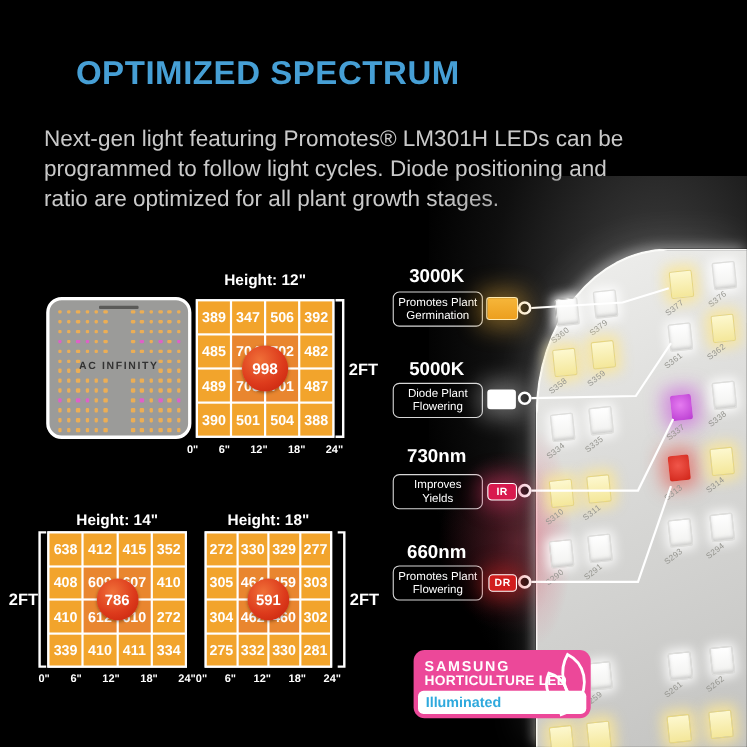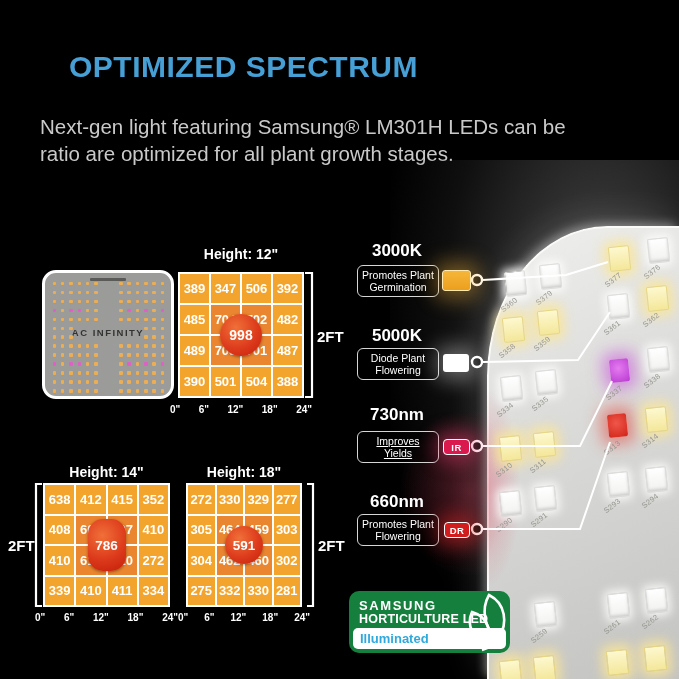--- a/index.html
+++ b/index.html
@@ -72,37 +72,38 @@
         background:linear-gradient(#f6b63a,#ec9f1e);box-shadow:0 0 20px 8px rgba(250,185,60,.4);}
   .swatch.white{left:443px;top:354px;width:26px;height:18px;background:#fff;
         box-shadow:0 0 20px 8px rgba(255,255,255,.35);}
   .swatch.ir,.swatch.dr{display:flex;align-items:center;justify-content:center;color:#fff;
         font-size:9.5px;font-weight:bold;border:1.5px solid #fff;border-radius:4px;letter-spacing:.5px;}
   .swatch.ir{left:443px;top:439px;width:25px;height:14px;background:#d81a4e;
         box-shadow:0 0 18px 8px rgba(235,60,110,.45);}
   .swatch.dr{left:444px;top:522px;width:24px;height:14px;background:#d11d1d;
         box-shadow:0 0 18px 8px rgba(230,40,40,.45);}
   
-  .badge{position:absolute;left:349px;top:591px;width:161px;height:62px;background:#15803d;
+  .badge{position:absolute;left:376px;top:591px;width:161px;height:62px;background:#ec4899;
          border-radius:10px;z-index:8;box-sizing:border-box;overflow:hidden;}
   .badge-l1{position:absolute;left:10px;top:7px;color:#fff;font-size:13px;font-weight:bold;letter-spacing:1.6px;}
   .badge-l2{position:absolute;left:10px;top:21px;color:#fff;font-size:12.5px;font-weight:bold;letter-spacing:.2px;}
   .badge-strip{position:absolute;left:4px;right:4px;bottom:4px;height:21px;background:#fff;
                border-radius:5px;display:flex;align-items:center;}
   .badge-strip span{margin-left:7px;color:#2fa9dd;font-size:13px;font-weight:600;}
   .badge-leaf{position:absolute;right:2px;top:1px;}
 </style>
 </head>
 <body>
 
 <div class="stage">
 
   <div class="title">OPTIMIZED SPECTRUM</div>
   <div class="desc">
-      <div>Next-gen light featuring Samsung® LM301H LEDs can be</div>
+      <div>Next-gen light featuring Promotes® LM301H LEDs can be</div>
+      <div>programmed to follow light cycles. Diode positioning and</div>
       <div>ratio are optimized for all plant growth stages.</div>
     </div>
 
   <div class="board">
     <div class="board-toptext"></div>
     <div class="board-brand">AC INFINITY</div>
   <div class="dot" style="left: 6%; top: 7%;"></div>
       <div class="dot" style="left: 12.6%; top: 7%;"></div>
       <div class="dot" style="left: 19.2%; top: 7%;"></div>
       <div class="dot" style="left: 25.8%; top: 7%;"></div>
@@ -292,21 +293,21 @@
         <div class="cell">410</div>
         <div class="cell">410</div>
         <div class="cell inner">612</div>
         <div class="cell inner">610</div>
         <div class="cell">272</div>
         <div class="cell">339</div>
         <div class="cell">410</div>
         <div class="cell">411</div>
         <div class="cell">334</div>
       </div>
-    <div class="gcircle" style="width:38px;height:52px;font-size:13.5px;border-radius:15px;">786</div>
+    <div class="gcircle" style="width:38px;height:38px;font-size:13.5px;">786</div>
   </div>
   <div class="ticks" style="left:35px;top:612px;width:143px;">
       <span>0"</span>
       <span>6"</span>
       <span>12"</span>
       <span>18"</span>
       <span>24"</span>
     </div>
   <div class="sidelabel" style="left:8px;top:537px;">2FT</div>
 
@@ -421,21 +422,21 @@
   <div class="swatch amber"></div>
 
   <div class="spec-name" style="left:356px;top:326px;">5000K</div>
   <div class="spec-box" style="top:348px;">
     <span>Diode Plant</span>
     <span>Flowering</span>
   </div>
   <div class="swatch white"></div>
 
   <div class="spec-name" style="left:356px;top:405px;">730nm</div>
-  <div class="spec-box" style="top:431px;text-decoration:underline;">
+  <div class="spec-box" style="top:431px;">
     <span>Improves</span>
     <span>Yields</span>
   </div>
   <div class="swatch ir">IR</div>
 
   <div class="spec-name" style="left:356px;top:492px;">660nm</div>
   <div class="spec-box" style="top:514px;">
     <span>Promotes Plant</span>
     <span>Flowering</span>
   </div>

